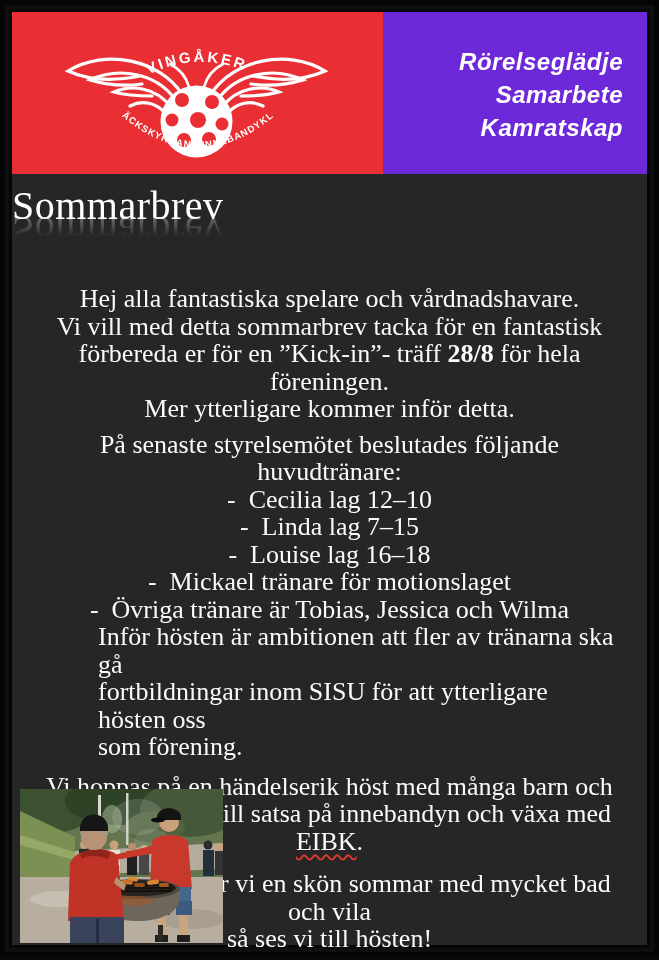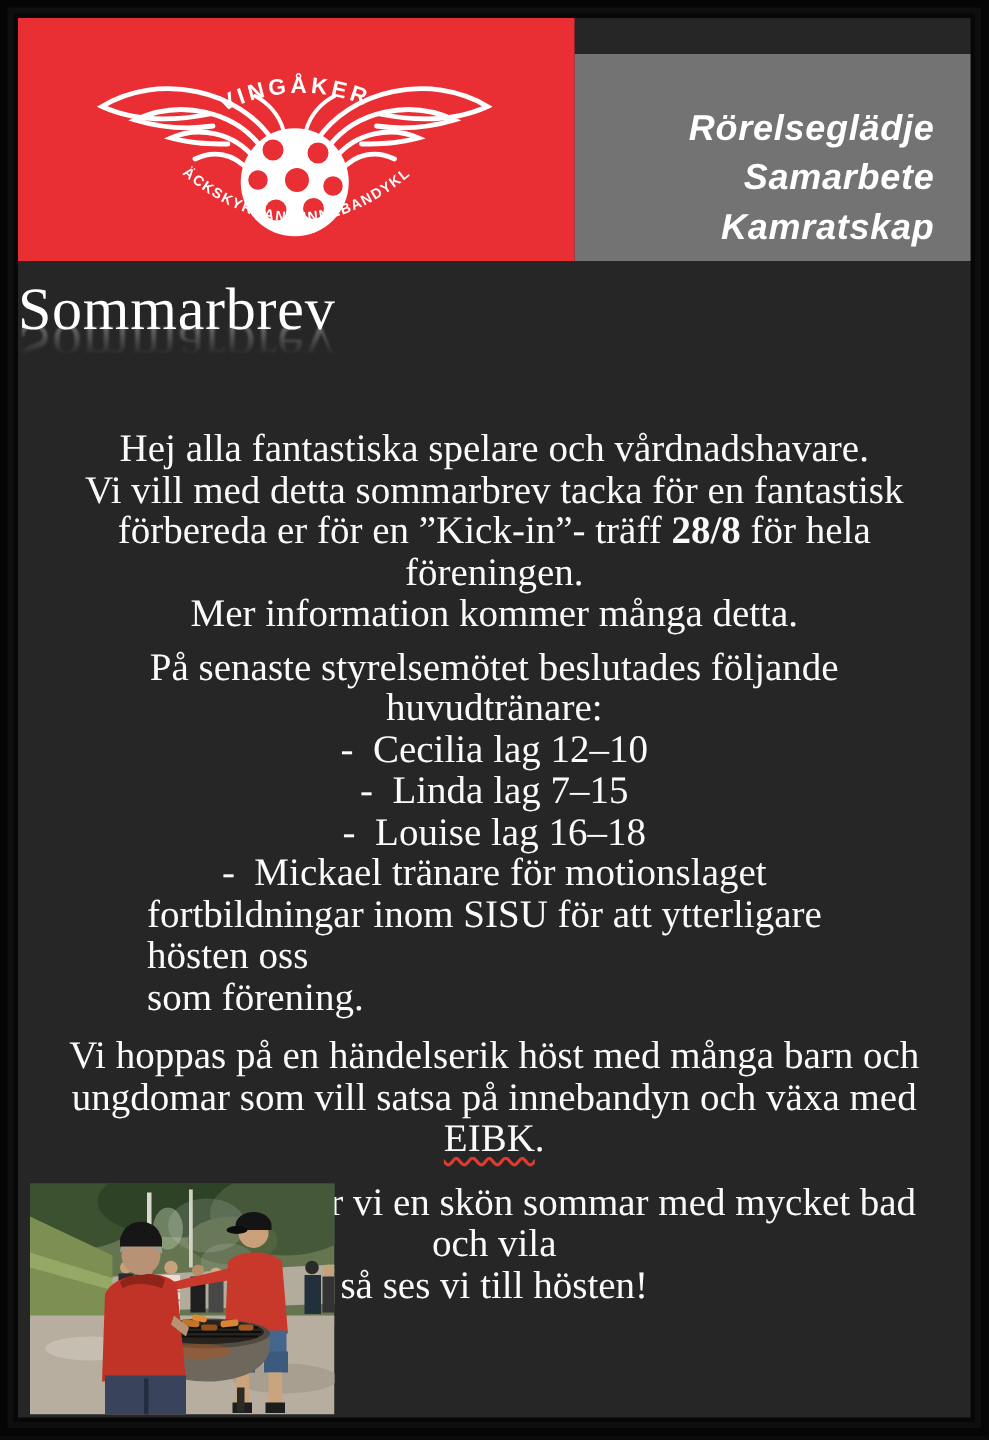--- a/index.html
+++ b/index.html
@@ -4,21 +4,21 @@
 <style>
   html,body{margin:0;padding:0;background:#000;}
   .canvas{position:relative;width:659px;height:960px;background:#0a0a0a;overflow:hidden;
           font-family:"Liberation Serif",serif;}
   
   .page{position:absolute;left:12px;top:12px;width:635px;height:933px;background:#262626;
         box-shadow:0 0 0 3px #070707,0 0 0 7px #0e0e0e,0 0 0 12px #050505;}
   
   .header{display:flex;height:162px;width:100%;}
   .header-left{width:371px;background:#e92f33;position:relative;}
-  .header-right{flex:1;background:#737373;text-align:right;padding:33px 24px 0 0;box-sizing:border-box;margin-top:24px;}
+  .header-right{flex:1;background:#6d28d9;text-align:right;padding:33px 24px 0 0;box-sizing:border-box;}
   .slogan-line{color:#fff;font-family:"Liberation Sans",sans-serif;font-weight:700;font-style:italic;
                font-size:24px;line-height:33px;letter-spacing:.5px;}
   .logo-svg{position:absolute;left:50px;top:24px;}
   
   .title-wrap{height:102px;text-align:left;overflow:visible;}
   .title{color:#fff;font-size:40px;line-height:46px;margin-top:9px;letter-spacing:.5px;}
   .title-reflection{color:#fff;font-size:40px;line-height:46px;letter-spacing:.5px;
         transform:scaleY(-1);opacity:.35;filter:blur(.6px);margin-top:-12px;height:36px;overflow:hidden;
         -webkit-mask-image:linear-gradient(to top,rgba(0,0,0,.85) 5%,transparent 55%);
         mask-image:linear-gradient(to top,rgba(0,0,0,.85) 5%,transparent 55%);}
@@ -93,32 +93,34 @@
     <div class="title-wrap">
       <div class="title">Sommarbrev</div>
       <div class="title-reflection">Sommarbrev</div>
     </div>
 
     <div class="letter">
       <div class="para p1">
         <div class="line">Hej alla fantastiska spelare och vårdnadshavare.</div>
         <div class="line">Vi vill med detta sommarbrev tacka för en fantastisk</div>
         <div class="line"><span>förbereda er för en ”Kick-in”- träff </span><span class="bold">28/8</span><span> för hela föreningen.</span></div>
-        <div class="line">Mer information kommer många detta.</div>
+        <div class="line">Mer ytterligare kommer inför detta.</div>
       </div>
 
       <div class="para p2">
         <div class="line">På senaste styrelsemötet beslutades följande huvudtränare:</div>
         <div class="line">-  Cecilia lag 12–10</div>
         <div class="line">-  Linda lag 7–15</div>
         <div class="line">-  Louise lag 16–18</div>
         <div class="line">-  Mickael tränare för motionslaget</div>
+        <div class="line">-  Övriga tränare är Tobias, Jessica och Wilma</div>
       </div>
 
       <div class="para p3">
+        <div class="line">Inför hösten är ambitionen att fler av tränarna ska gå</div>
         <div class="line">fortbildningar inom SISU för att ytterligare hösten oss</div>
         <div class="line">som förening.</div>
       </div>
 
       <div class="para p4">
         <div class="line">Vi hoppas på en händelserik höst med många barn och</div>
         <div class="line"><span>ungdomar som vill satsa på innebandyn och växa med </span><span class="misspelled">EIBK</span><span>.</span></div>
       </div>
 
       <div class="para p5">

